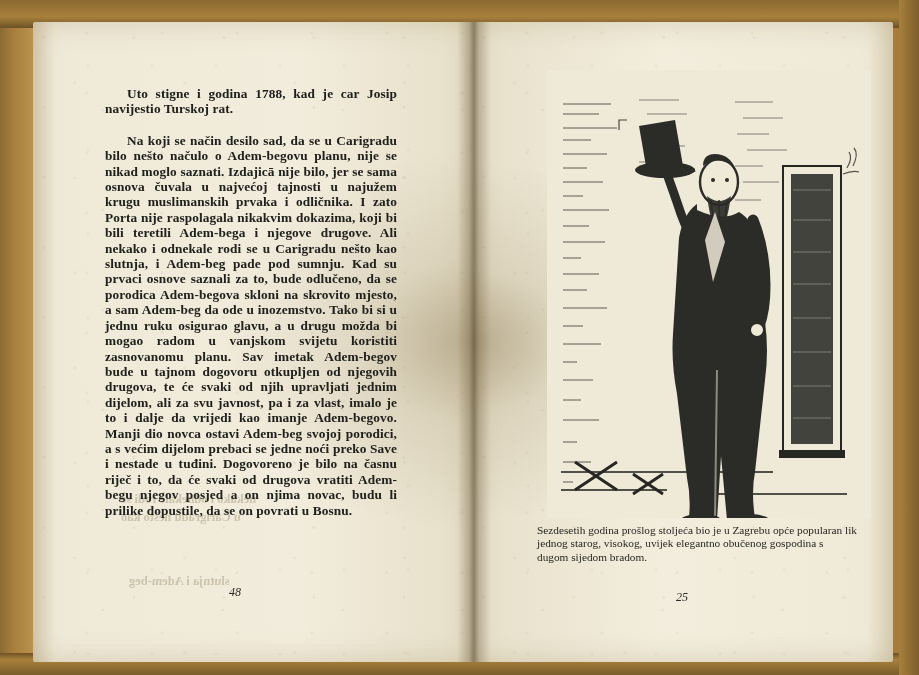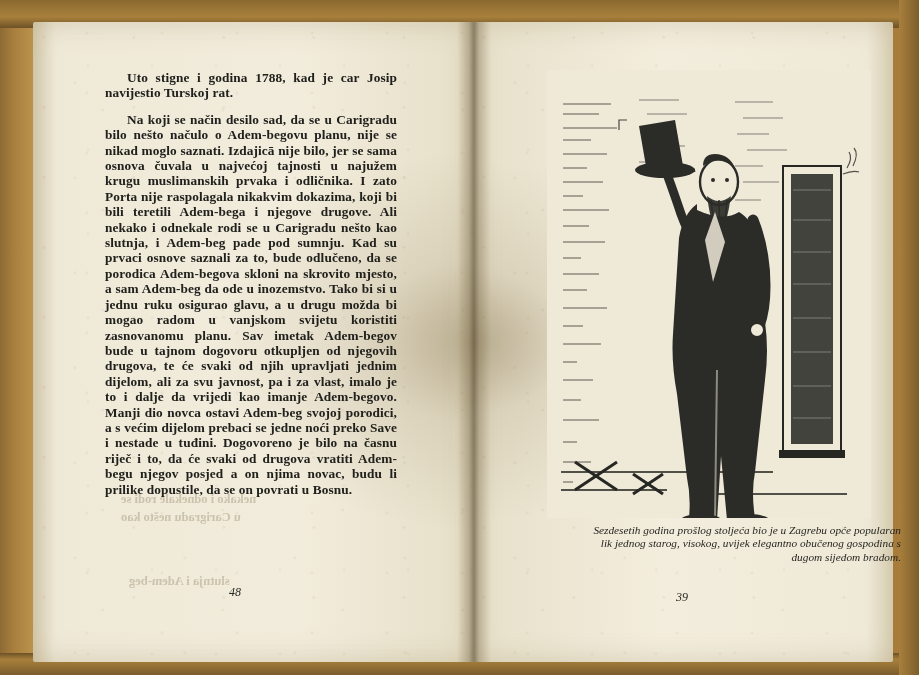--- a/index.html
+++ b/index.html
@@ -100,21 +100,21 @@
   }
 
   
   #text-col {
     position: absolute;
     left: 72px;
     top: 48px;
     width: 292px;
   }
   #text-col p {
-    margin: 0 0 11px 0;
+    margin: 16px 0 11px 0;
     font-size: 13.3px;
     line-height: 15.4px;
     text-align: justify;
     color: #20201c;
     font-weight: 700;
     letter-spacing: 0.1px;
     font-family: "Liberation Serif", serif;
     text-indent: 22px;
     -webkit-font-smoothing: none;
   }
@@ -138,27 +138,26 @@
     top: 48px;
     width: 324px;
     height: 448px;
     overflow: hidden;
     background: #efe9d8;
   }
   #plate svg { display: block; }
 
   #caption {
     position: absolute;
-    left: 548px;
+    left: 504px;
     top: 502px;
     width: 320px;
     font-size: 11.3px;
     line-height: 13.4px;
-    font-style: italic;
-    text-align: right;
+    text-align: left;
     color: #262621;
     font-family: "Liberation Serif", serif;
   }
 
   
   .ghost {
     position: absolute;
     pointer-events: none;
     color: rgba(120,104,66,0.30);
     font-size: 12.5px;
@@ -319,17 +318,17 @@
         </g>
 
         <g stroke="#2a2a26" stroke-width="1.2" opacity="0.85" fill="none">
           <path d="M72 60 l0 -10 l8 0"></path>
         </g>
       </svg>
     </div>
 
     <div id="caption">Sezdesetih godina prošlog stoljeća bio je u Zagrebu opće popularan lik jednog starog, visokog, uvijek elegantno obučenog gospodina s dugom sijedom bradom.</div>
 
-    <div class="folio" id="folio-right">39</div>
+    <div class="folio" id="folio-right">25</div>
 
     <div id="gutter"></div>
   </div>
 </div>
 
 </body></html>

